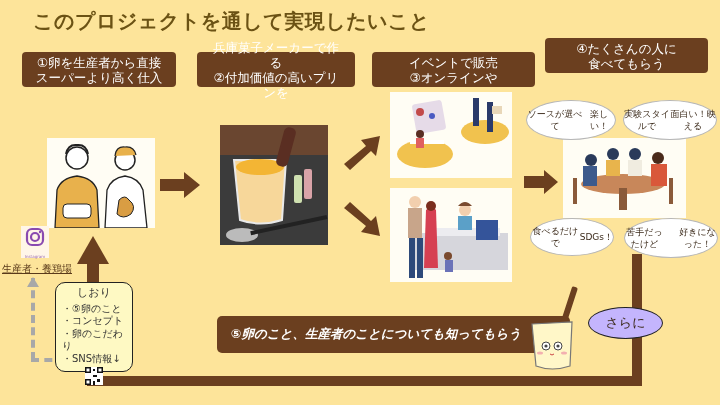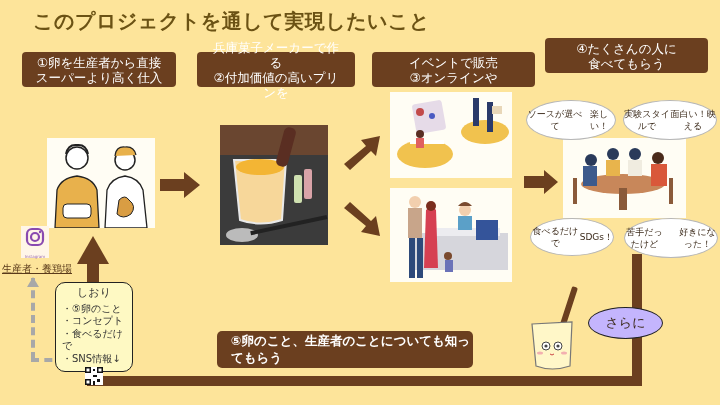--- a/index.html
+++ b/index.html
@@ -216,40 +216,40 @@
 <div class="abs" style="left:27px;top:272px;">
   <svg width="12" height="10" viewBox="0 0 12 10">
       <path d="M6 0 L12 10 L0 10 Z" fill="#a8a8a8"></path>
     </svg>
 </div>
 
 <div class="abs bookmark" style="left:55px;top:282px;width:78px;height:90px;">
   <div class="bm-title">しおり</div>
   <div>・⑤卵のこと</div>
   <div>・コンセプト</div>
-  <div>・食べるだけで</div>
+  <div>・卵のこだわり</div>
   <div>・SNS情報↓</div>
   <div style="margin:2px auto 0;width:18px;height:18px;">
     <svg width="18" height="18" viewBox="0 0 18 18">
       <rect width="18" height="18" fill="#fff"></rect>
       <rect x="0" y="0" width="6" height="6" fill="#111"></rect>
         <rect x="1.5" y="1.5" width="3" height="3" fill="#fff"></rect>
       <rect x="12" y="0" width="6" height="6" fill="#111"></rect>
         <rect x="13.5" y="1.5" width="3" height="3" fill="#fff"></rect>
       <rect x="0" y="12" width="6" height="6" fill="#111"></rect>
         <rect x="1.5" y="13.5" width="3" height="3" fill="#fff"></rect>
       <rect x="8" y="2" width="2" height="2" fill="#111"></rect>
         <rect x="8" y="8" width="4" height="2" fill="#111"></rect>
       <rect x="12" y="12" width="3" height="3" fill="#111"></rect>
         <rect x="8" y="14" width="2" height="4" fill="#111"></rect>
     </svg>
   </div>
 </div>
 
-<div class="abs step5" style="left:217px;top:331px;width:256px;height:37px;">⑤卵のこと、生産者のことについても知ってもらう</div>
+<div class="abs step5" style="left:217px;top:316px;width:353px;height:37px;font-style:italic;">⑤卵のこと、生産者のことについても知ってもらう</div>
 
 <div class="abs" style="left:528px;top:286px;">
   <svg width="60" height="86" viewBox="0 0 60 86">
     <rect x="38" y="0" width="6" height="40" rx="2" fill="#6b3f1f" transform="rotate(18 41 20)"></rect>
     <path d="M4 38 L44 36 L42 80 Q24 86 8 80 Z" fill="#fff7c8" stroke="#777" stroke-width="1.2"></path>
     <circle cx="18" cy="60" r="4" fill="#fff" stroke="#444"></circle>
       <circle cx="18" cy="60" r="1.6" fill="#444"></circle>
     <circle cx="30" cy="60" r="4" fill="#fff" stroke="#444"></circle>
       <circle cx="30" cy="60" r="1.6" fill="#444"></circle>
     <ellipse cx="12" cy="67" rx="3" ry="1.5" fill="#f3b0b0"></ellipse>

